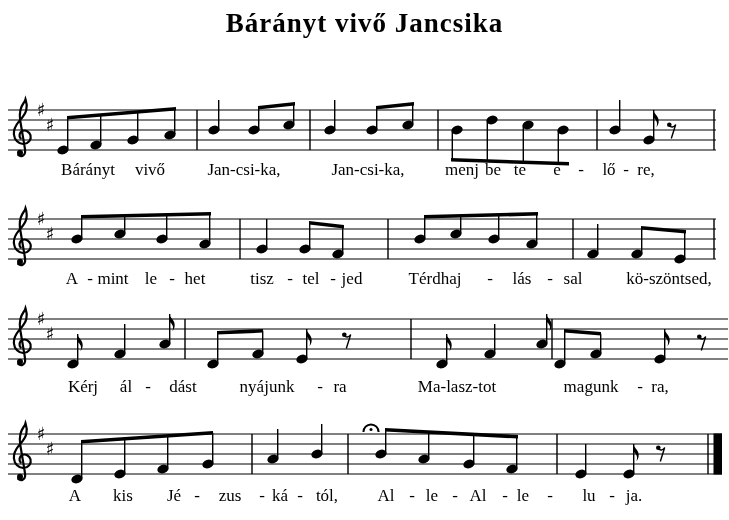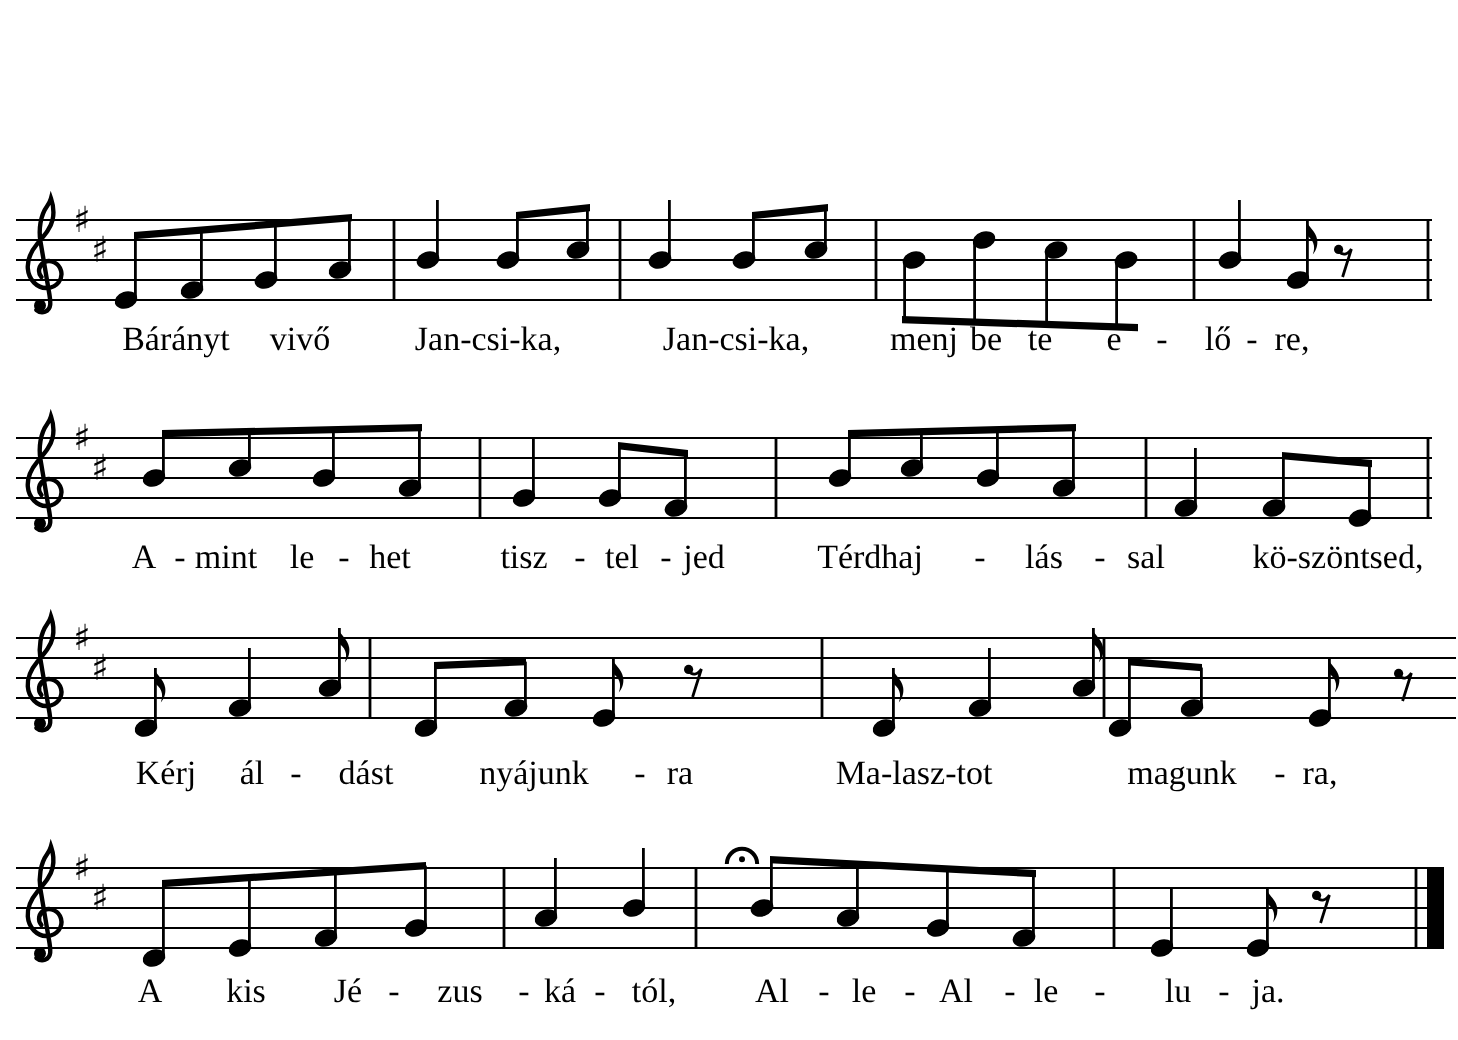--- a/index.html
+++ b/index.html
@@ -8,20 +8,21 @@
   #title{position:absolute;top:8px;left:0;width:729px;text-align:center;
          font-size:27px;font-weight:bold;letter-spacing:1px;}
   svg{position:absolute;top:0;left:0;}
   .lyr{font-family:"Liberation Serif","DejaVu Serif",serif;font-size:17px;fill:#000;}
   .shp{font-family:"DejaVu Sans","Liberation Sans",sans-serif;font-size:18px;fill:#000;font-weight:bold;}
 </style>
 </head>
 <body>
 
 <div id="page">
+  <div id="title">Bárányt vivő Jancsika</div>
   <svg id="score" width="729" height="520" viewBox="0 0 729 520">
       <line x1="8" y1="110" x2="716" y2="110" stroke="#000000" stroke-width="1"></line>
       <line x1="8" y1="120" x2="716" y2="120" stroke="#000000" stroke-width="1"></line>
       <line x1="8" y1="130" x2="716" y2="130" stroke="#000000" stroke-width="1"></line>
       <line x1="8" y1="140" x2="716" y2="140" stroke="#000000" stroke-width="1"></line>
       <line x1="8" y1="150" x2="716" y2="150" stroke="#000000" stroke-width="1"></line>
       <line x1="197" y1="110" x2="197" y2="150" stroke="#000000" stroke-width="1.4"></line>
       <line x1="310" y1="110" x2="310" y2="150" stroke="#000000" stroke-width="1.4"></line>
       <line x1="438" y1="110" x2="438" y2="150" stroke="#000000" stroke-width="1.4"></line>
       <line x1="597" y1="110" x2="597" y2="150" stroke="#000000" stroke-width="1.4"></line>

